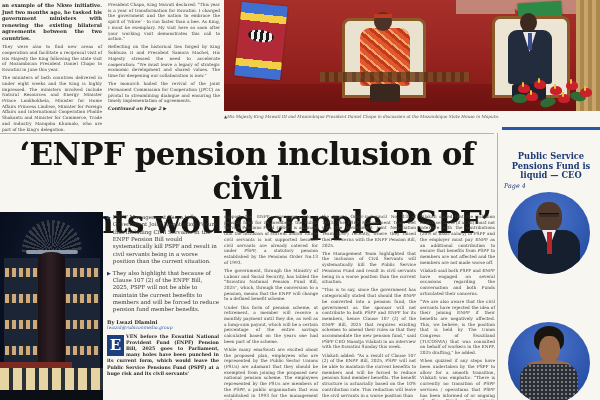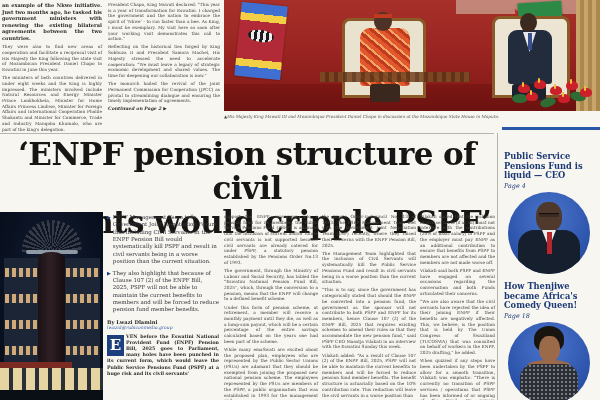--- a/index.html
+++ b/index.html
@@ -87,21 +87,21 @@
   .bldg-tower { left:38px; top:40px; width:27px; height:118px; border-radius:12px/7px;
       background:linear-gradient(90deg,#1a1216 0%, #301f24 45%, #140d11 100%); }
   .awning { left:0; top:150px; width:72px; height:6px; background:#7c2b22; }
   .storefront { left:0; top:156px; width:103px; height:22px;
       background:repeating-linear-gradient(90deg,#e6d4a2 0 9px,#2b3036 9px 13px); }
   .street { left:0; top:178px; width:103px; height:10px; background:#0a0e15; }
 
   
   .inside-bar { left:502px; top:127px; width:98px; height:3px; background:#2b57a8; }
   .inside-title { left:504px; top:132px; font-size:14px; font-weight:bold; color:#15356f; letter-spacing:.5px; }
-  .inside-item-title { font-size:8.3px; font-weight:bold; line-height:1.16; color:#1c3a75; }
+  .inside-item-title { font-size:8.3px; font-weight:bold; line-height:1.16; color:#1c3a75;text-align:center; }
   .inside-page { font-size:6.4px; font-style:italic; color:#1c3a75; margin-top:1px; }
   .portrait { position:absolute; border-radius:50%; overflow:hidden;
       background:radial-gradient(circle at 50% 30%, #4a74cc 0%, #2a51a8 70%, #1f4494 100%); }
   .p1 { left:508px; top:192px; width:82px; height:82px; }
   .p2 { left:508px; top:322px; width:82px; height:82px; }
   .head-m { position:absolute; left:28px; top:10px; width:26px; height:30px; border-radius:45%; background:#4f392c; }
   .suit-m { position:absolute; left:10px; top:38px; width:62px; height:46px; border-radius:16px 16px 0 0; background:#161f2d; }
   .shirt-m { position:absolute; left:34px; top:38px; width:14px; height:18px; background:#ececee;
       clip-path:polygon(0 0,100% 0,50% 100%); }
   .tie-m { position:absolute; left:39px; top:40px; width:5px; height:22px; background:#b8252b; }
@@ -167,21 +167,21 @@
   </div>
 
   <div class="abs caption" style="left:224px; top:114px; width:374px;">
     <span>▲</span><span>His Majesty King Mswati III and Mozambique President Daniel Chapo in discussion at the Mozambique State House in Maputo.</span>
   </div>
 
   <div class="abs h-rule" style="left:0; top:133px; width:494px;"></div>
   <div class="abs v-rule" style="left:497px; top:133px; height:267px;"></div>
 
   <div class="abs headline">
-    <div>‘ENPF pension structure of civil</div>
+    <div>‘ENPF pension inclusion of civil</div>
     <div>servants would cripple PSPF’</div>
   </div>
 
   <div class="abs photo-bldg">
     <div class="abs bldg-crown"></div>
     <div class="abs bldg-roofbar"></div>
     <div class="facade" style="left:4px; top:46px; width:42px; height:110px;"></div>
     <div class="facade" style="left:58px; top:46px; width:42px; height:110px;"></div>
     <div class="floor-band" style="left:5px; top:56px; width:40px;"></div>
     <div class="floor-band" style="left:5px; top:82px; width:40px;"></div>
@@ -247,24 +247,20 @@
   </div>
 
   <div class="portrait p1">
     <div class="head-m"></div>
     <div class="glasses-m"></div>
     <div class="suit-m"></div>
     <div class="shirt-m"></div>
     <div class="tie-m"></div>
   </div>
 
-  <div class="abs" style="left:504px; top:282px; width:94px;">
-    <div class="inside-item-title">How Thenjiwe became Africa's Comedy Queen!</div>
-    <div class="inside-page">Page 18</div>
-  </div>
 
   <div class="portrait p2">
     <div class="hair-w"></div>
     <div class="head-w"></div>
     <div class="shoulders-w"></div>
     <div class="dress-w"></div>
   </div>
 
 </div>
 

